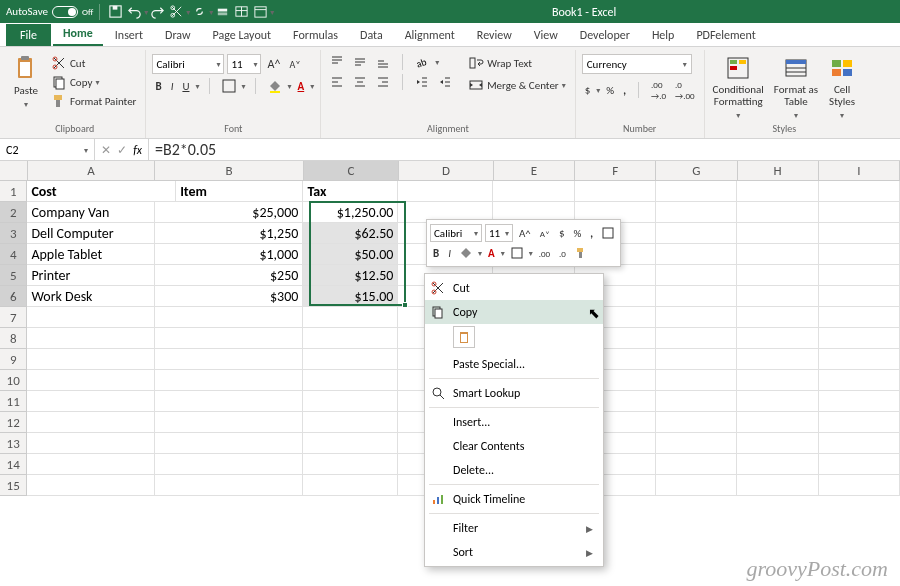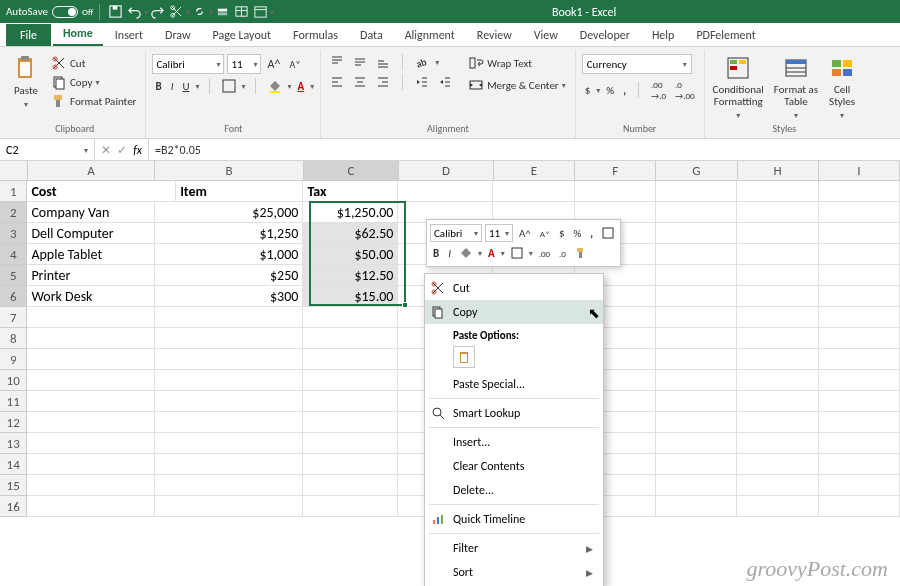--- a/index.html
+++ b/index.html
@@ -33,21 +33,21 @@
 .bigbtn { display: flex; flex-direction: column; align-items: center; gap: 2px; cursor: pointer; padding: 0 2px; font-size: 11px; color: #333; }
 .font-sel { width: 72px; height: 20px; border: 1px solid #c8c6c4; background: #fff; font-size: 11px; padding: 0 3px; display: flex; align-items: center; justify-content: space-between; }
 .size-sel { width: 34px; height: 20px; border: 1px solid #c8c6c4; background: #fff; font-size: 11px; padding: 0 3px; display: flex; align-items: center; justify-content: space-between; }
 .dd-arrow { font-size: 8px; color: #666; }
 .numfmt { width: 110px; height: 20px; border: 1px solid #c8c6c4; background: #fff; font-size: 11px; padding: 0 4px; display: flex; align-items: center; justify-content: space-between; }
 
 
 .fbar { height: 22px; display: flex; align-items: center; border-bottom: 1px solid #d4d4d4; }
 .namebox { width: 95px; height: 100%; border-right: 1px solid #d4d4d4; display: flex; align-items: center; padding: 0 6px; font-size: 12px; justify-content: space-between; }
 .fbar-btns { display: flex; align-items: center; gap: 6px; padding: 0 6px; border-right: 1px solid #d4d4d4; height: 100%; }
-.fbar-input { flex: 1; display: flex; align-items: flex-end; padding: 0 6px; font-size: 12px; color: #333; }
+.fbar-input { flex: 1; display: flex; align-items: flex-end; padding: 0 6px; font-size: 16px; color: #333; }
 
 
 .grid { position: relative; }
 .corner { position: absolute; left: 0; top: 0; width: 28px; height: 20px; background: #f3f2f1; border-right: 1px solid #ccc; border-bottom: 1px solid #ccc; }
 .colhdrs { display: flex; margin-left: 28px; height: 20px; }
 .colhdr { background: #f3f2f1; border-right: 1px solid #ccc; border-bottom: 1px solid #ccc; text-align: center; font-size: 13px; color: #555; display: flex; align-items: center; justify-content: center; }
 .colhdr.sel { background: #d2d2d2; }
 .row { display: flex; height: 21px; }
 .rowhdr { width: 28px; background: #f3f2f1; border-right: 1px solid #ccc; border-bottom: 1px solid #ccc; text-align: center; font-size: 13px; color: #555; display: flex; align-items: center; justify-content: center; }
 .rowhdr.sel { background: #d2d2d2; }
@@ -587,32 +587,20 @@
       <div class="cell" style="width:130px"></div>
       <div class="cell" style="width:152px"></div>
       <div class="cell" style="width:97px"></div>
       <div class="cell" style="width:97px"></div>
       <div class="cell" style="width:83px"></div>
       <div class="cell" style="width:83px"></div>
       <div class="cell" style="width:83px"></div>
       <div class="cell" style="width:83px"></div>
       <div class="cell" style="width:83px"></div>
     </div>
-    <div class="row">
-      <div class="rowhdr">16</div>
-      <div class="cell" style="width:130px"></div>
-      <div class="cell" style="width:152px"></div>
-      <div class="cell" style="width:97px"></div>
-      <div class="cell" style="width:97px"></div>
-      <div class="cell" style="width:83px"></div>
-      <div class="cell" style="width:83px"></div>
-      <div class="cell" style="width:83px"></div>
-      <div class="cell" style="width:83px"></div>
-      <div class="cell" style="width:83px"></div>
-    </div>
     <div class="sel-rect" style="left: 309px; top: 40px; width: 97px; height: 105px;">
       <div class="sel-handle"></div>
     </div>
   </div>
 
 <div class="mini-toolbar" style="left:426px; top:219px">
   <div class="row1">
     <div class="mini-sel" style="width:52px">
         <span>Calibri</span>
         <span class="dd-arrow">▾</span>
@@ -673,21 +661,20 @@
         </svg></span>
       <span>Cut</span>
     </div>
   <div class="ctx-item hover">
       <span class="ci-ico"><svg viewBox="0 0 14 14">
           <rect x="2" y="2" width="7" height="9" fill="none" stroke="#333"></rect>
           <rect x="4" y="4" width="7" height="9" fill="#fff" stroke="#333"></rect>
         </svg></span>
       <span>Copy</span>
     </div>
-  <div class="ctx-label">Paste Options:</div>
   <div class="paste-opts">
     <div class="paste-opt">
         <svg width="14" height="14">
           <rect x="3" y="2" width="8" height="11" fill="#d48f45"></rect>
           <rect x="4" y="4" width="6" height="8" fill="#fff"></rect>
         </svg>
       </div>
   </div>
   <div class="ctx-item">
       <span>Paste Special...</span>

